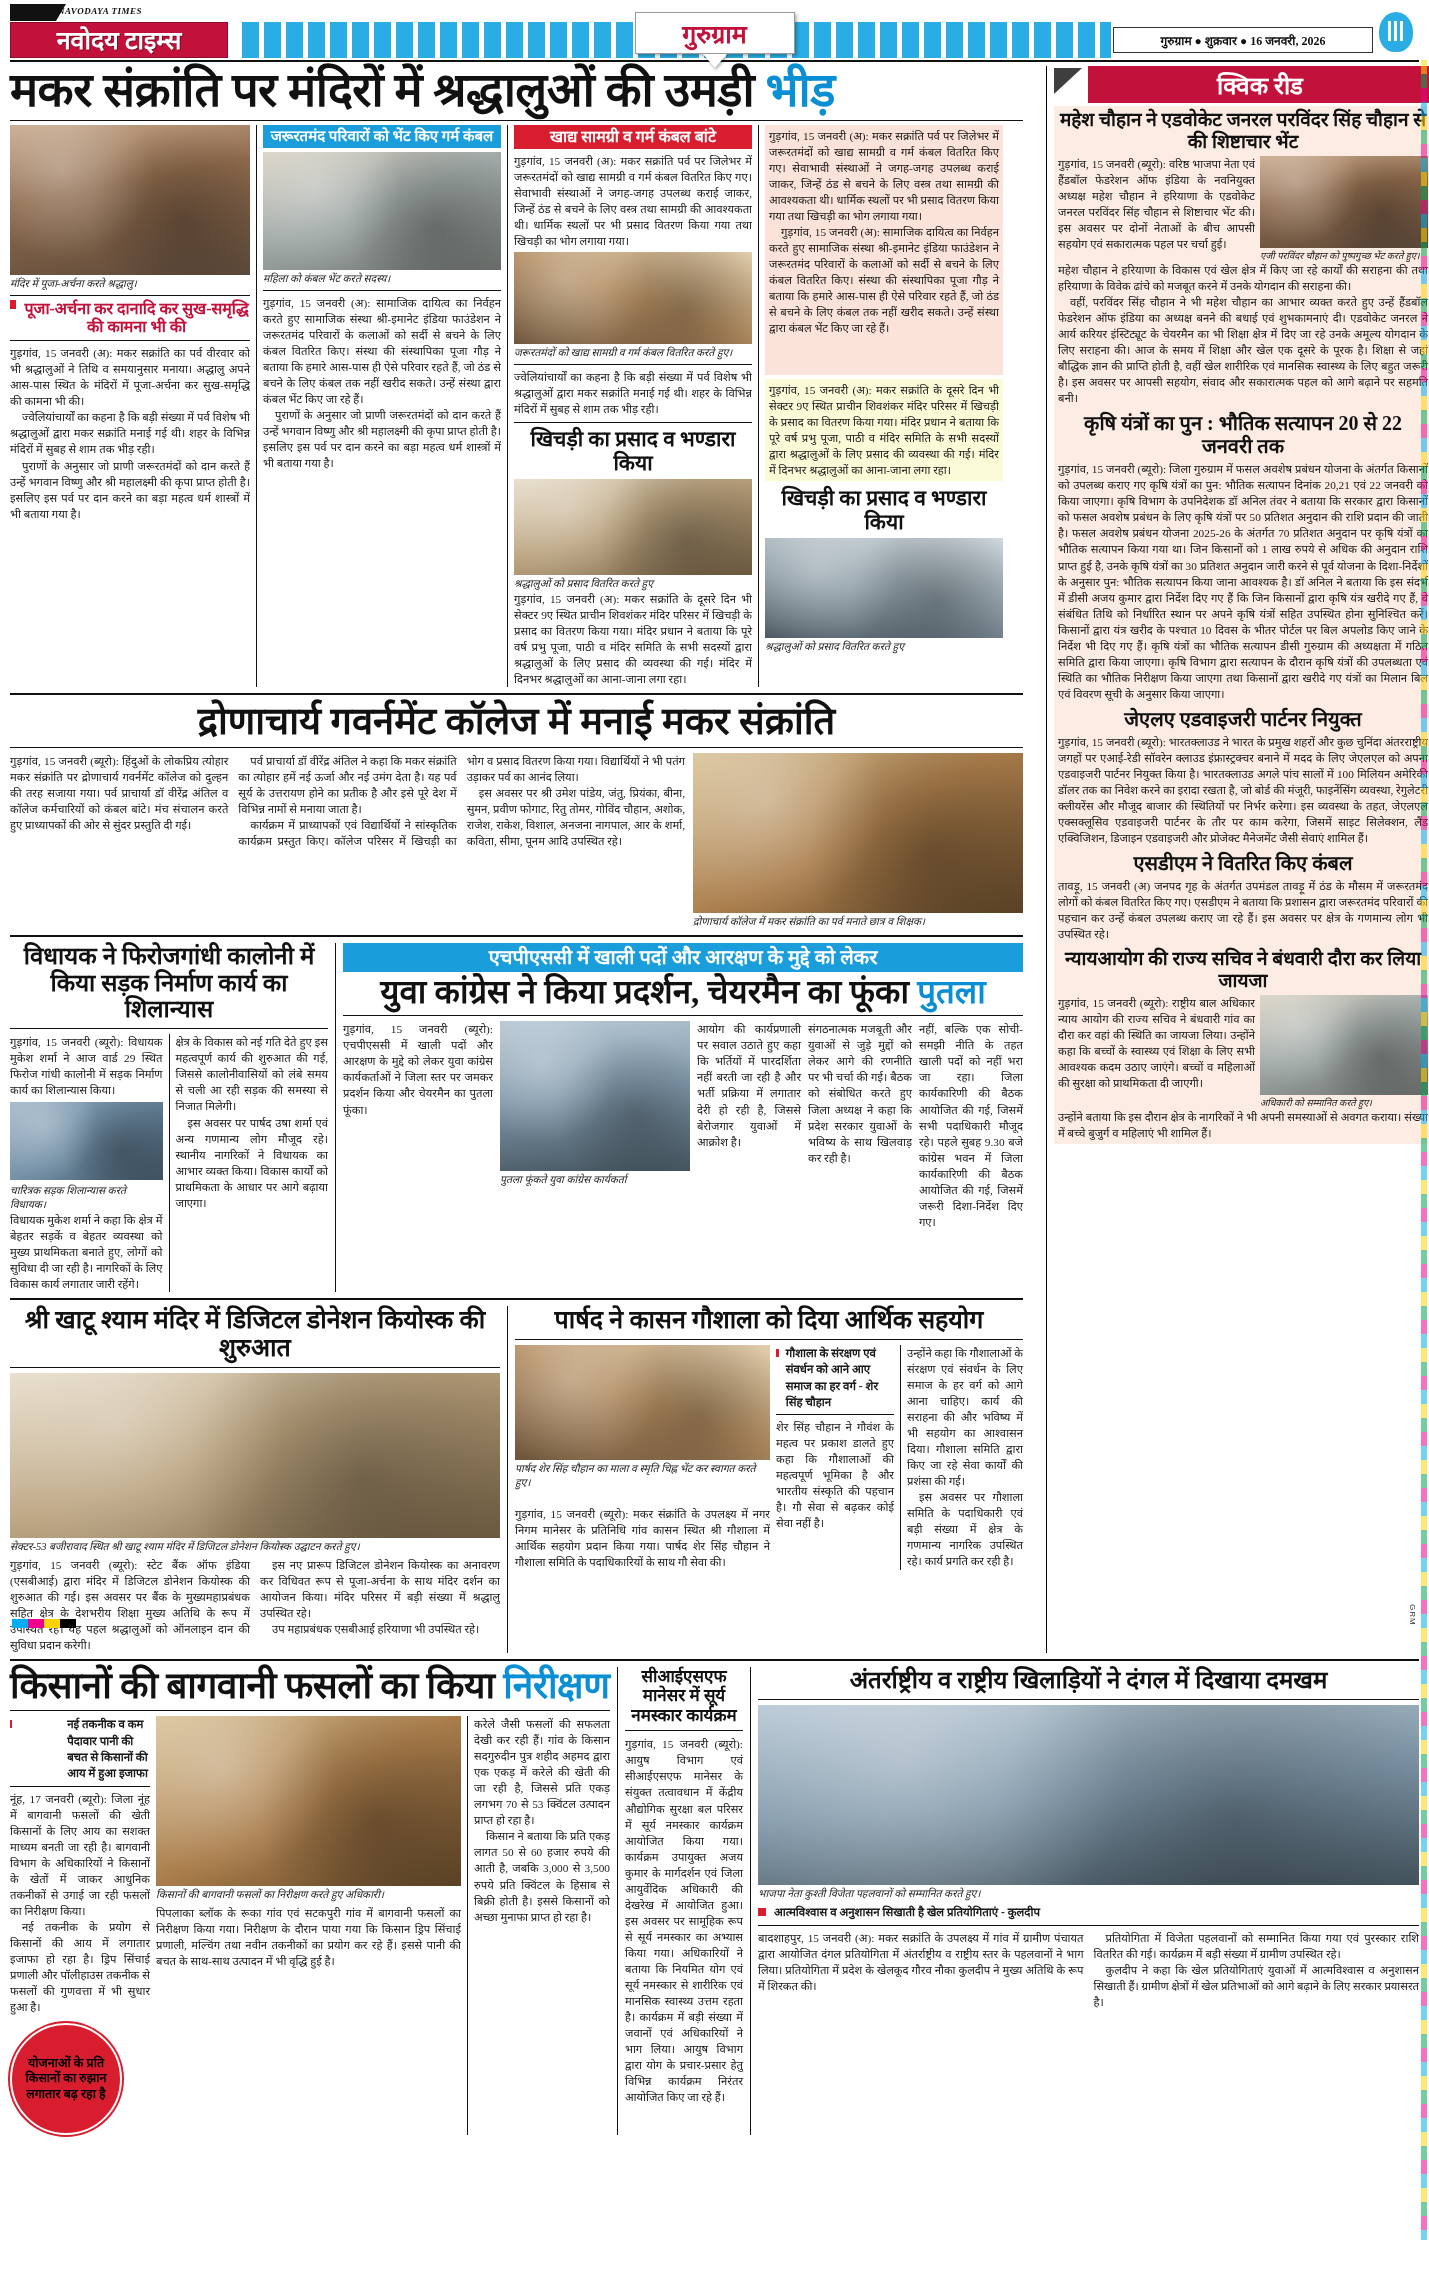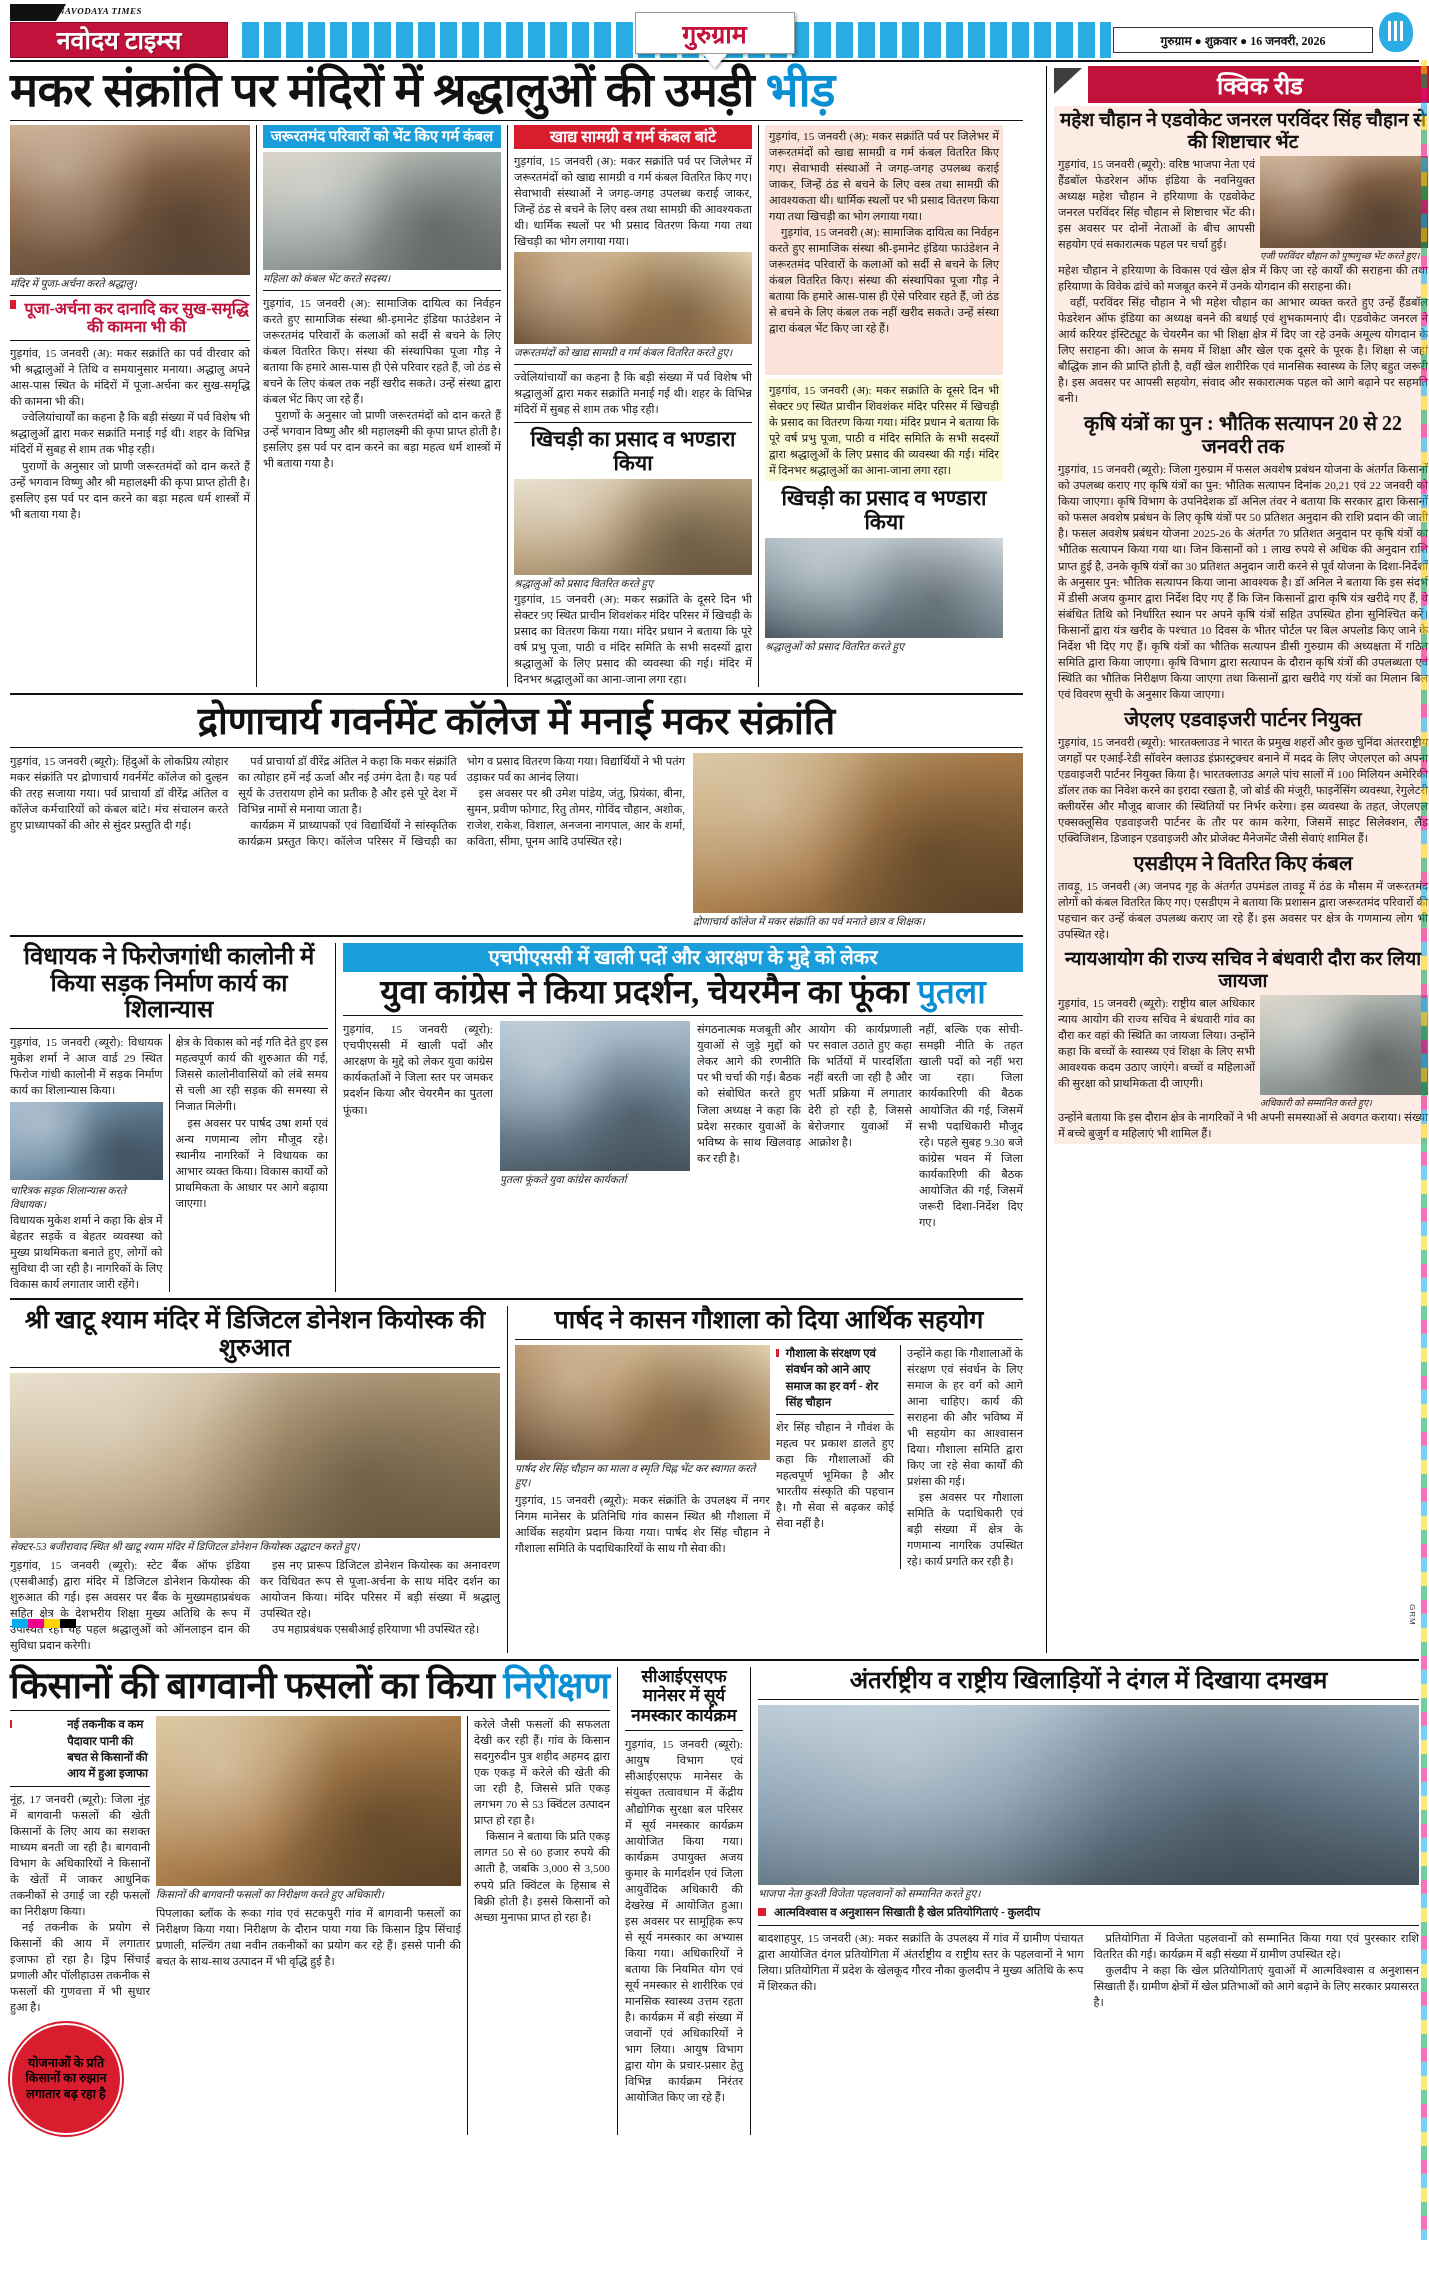--- a/index.html
+++ b/index.html
@@ -249,24 +249,24 @@
           <div class="rule-h"></div>
           <div style="display:flex;gap:7px;align-items:flex-start;">
             <div style="width:150px;flex:0 0 150px;">
               <p class="body">गुड़गांव, 15 जनवरी (ब्यूरो): एचपीएससी में खाली पदों और आरक्षण के मुद्दे को लेकर युवा कांग्रेस कार्यकर्ताओं ने जिला स्तर पर जमकर प्रदर्शन किया और चेयरमैन का पुतला फूंका।</p>
             </div>
             <div style="width:190px;flex:0 0 190px;">
               <div class="photo ph8" style="height:150px;"></div>
               <div class="cap">पुतला फूंकते युवा कांग्रेस कार्यकर्ता</div>
             </div>
             <div style="flex:1;">
+                <p class="body">आयोग की कार्यप्रणाली पर सवाल उठाते हुए कहा कि भर्तियों में पारदर्शिता नहीं बरती जा रही है और भर्ती प्रक्रिया में लगातार देरी हो रही है, जिससे बेरोजगार युवाओं में आक्रोश है।</p>
+              </div>
+            <div style="flex:1;">
                 <p class="body">संगठनात्मक मजबूती और युवाओं से जुड़े मुद्दों को लेकर आगे की रणनीति पर भी चर्चा की गई। बैठक को संबोधित करते हुए जिला अध्यक्ष ने कहा कि प्रदेश सरकार युवाओं के भविष्य के साथ खिलवाड़ कर रही है।</p>
-              </div>
-            <div style="flex:1;">
-                <p class="body">आयोग की कार्यप्रणाली पर सवाल उठाते हुए कहा कि भर्तियों में पारदर्शिता नहीं बरती जा रही है और भर्ती प्रक्रिया में लगातार देरी हो रही है, जिससे बेरोजगार युवाओं में आक्रोश है।</p>
               </div>
             <div style="flex:1;">
                 <p class="body">नहीं, बल्कि एक सोची-समझी नीति के तहत खाली पदों को नहीं भरा जा रहा। जिला कार्यकारिणी की बैठक आयोजित की गई, जिसमें सभी पदाधिकारी मौजूद रहे। पहले सुबह 9.30 बजे कांग्रेस भवन में जिला कार्यकारिणी की बैठक आयोजित की गई, जिसमें जरूरी दिशा-निर्देश दिए गए।</p>
               </div>
           </div>
         </div>
       </div>
 
       <div class="rule-h2"></div>
 
@@ -285,21 +285,21 @@
 
         <div class="rule-v" style="align-self:stretch;"></div>
 
         <div style="flex:1 1 auto;">
           <div class="hl-md" style="font-size:25px;">पार्षद ने कासन गौशाला को दिया आर्थिक सहयोग</div>
           <div class="rule-h"></div>
           <div style="display:flex;gap:6px;align-items:flex-start;">
             <div style="width:255px;flex:0 0 255px;">
               <div class="photo ph3" style="height:115px;"></div>
               <div class="cap">पार्षद शेर सिंह चौहान का माला व स्मृति चिह्न भेंट कर स्वागत करते हुए।</div>
-              <p class="body" style="margin-top:3px;">गुड़गांव, 15 जनवरी (ब्यूरो): मकर संक्रांति के उपलक्ष्य में नगर निगम मानेसर के प्रतिनिधि गांव कासन स्थित श्री गौशाला में आर्थिक सहयोग प्रदान किया गया। पार्षद शेर सिंह चौहान ने गौशाला समिति के पदाधिकारियों के साथ गौ सेवा की।</p>
+              <p class="body" style="margin-top:17px;">गुड़गांव, 15 जनवरी (ब्यूरो): मकर संक्रांति के उपलक्ष्य में नगर निगम मानेसर के प्रतिनिधि गांव कासन स्थित श्री गौशाला में आर्थिक सहयोग प्रदान किया गया। पार्षद शेर सिंह चौहान ने गौशाला समिति के पदाधिकारियों के साथ गौ सेवा की।</p>
             </div>
             <div style="width:118px;flex:0 0 118px;">
               <div style="display:flex;gap:3px;">
                 <span class="sq-red" style="margin-top:4px;"></span>
                 <div class="body" style="font-weight:bold;font-size:11.5px;text-align:left;">गौशाला के संरक्षण एवं संवर्धन को आने आए समाज का हर वर्ग - शेर सिंह चौहान</div>
               </div>
               <div style="border-top:1px solid #111;margin:4px 0;"></div>
               <p class="body">शेर सिंह चौहान ने गौवंश के महत्व पर प्रकाश डालते हुए कहा कि गौशालाओं की महत्वपूर्ण भूमिका है और भारतीय संस्कृति की पहचान है। गौ सेवा से बढ़कर कोई सेवा नहीं है।</p>
             </div>
             <div class="rule-v" style="align-self:stretch;"></div>

